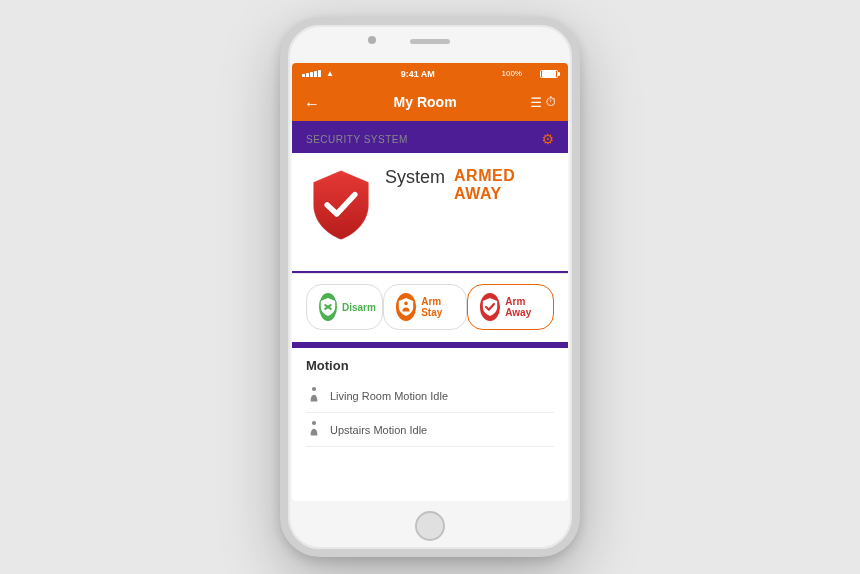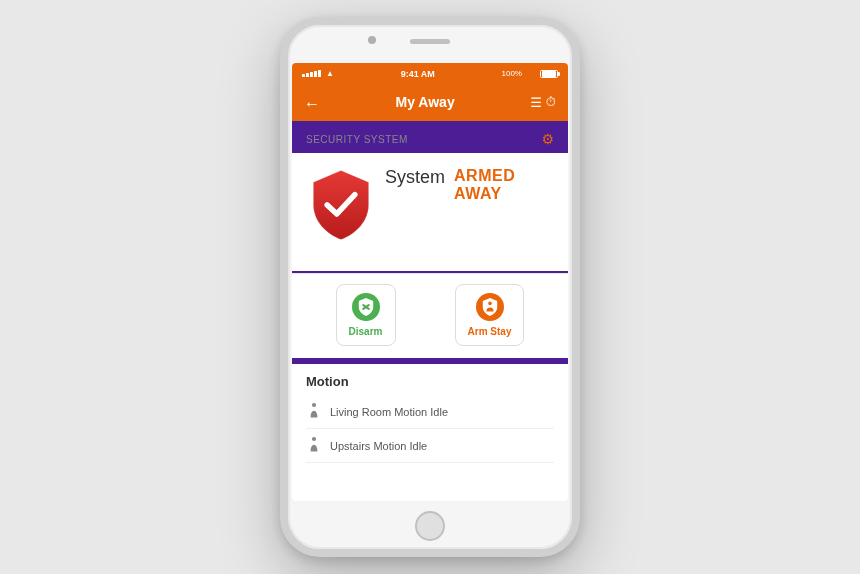--- a/index.html
+++ b/index.html
@@ -260,25 +260,24 @@
       background: white;
       margin-top: 2px;
       padding: 10px 14px 12px;
       display: flex;
       justify-content: space-around;
       border-top: 1px solid #e8e8e8;
     }
 
     .action-btn {
       display: flex;
-      flex-direction: column;
       align-items: center;
       gap: 5px;
       border: 1.5px solid #ddd;
-      border-radius: 8px;
+      border-radius: 16px;
       padding: 8px 12px;
       background: white;
       cursor: pointer;
       min-width: 60px;
     }
 
     .action-btn.active-away {
       border-color: #e8650a;
     }
 
@@ -368,21 +367,21 @@
         <div class="status-right">
           <span>100%</span>
           <div class="battery-bar">
             <div class="battery-fill"></div>
           </div>
         </div>
       </div>
 
       <div class="nav-bar">
         <span class="nav-back">←</span>
-        <span class="nav-title">My Away</span>
+        <span class="nav-title">My Room</span>
         <div class="nav-menu">
           <span class="nav-icon">☰</span>
           <span class="nav-icon">⏱</span>
         </div>
       </div>
 
       <div class="main-content">
 
         <div class="section-header">
           <span class="section-title">SECURITY SYSTEM</span>
@@ -426,20 +425,29 @@
               <svg width="18" height="20" viewBox="0 0 100 110" xmlns="http://www.w3.org/2000/svg">
                 <path d="M50 5 L90 22 L90 55 C90 78 72 97 50 105 C28 97 10 78 10 55 L10 22 Z" fill="white"></path>
 
                 <circle cx="50" cy="35" r="10" fill="#e8650a"></circle>
                 <path d="M30 80 Q30 58 50 58 Q70 58 70 80" fill="#e8650a"></path>
               </svg>
             </div>
             <span class="action-btn-label">Arm Stay</span>
           </div>
 
+          <div class="action-btn btn-away active-away">
+            <div class="action-btn-icon">
+              <svg width="18" height="20" viewBox="0 0 100 110" xmlns="http://www.w3.org/2000/svg">
+                <path d="M50 5 L90 22 L90 55 C90 78 72 97 50 105 C28 97 10 78 10 55 L10 22 Z" fill="white"></path>
+                <polyline points="28,55 44,70 72,38" fill="none" stroke="#d32f2f" stroke-width="12" stroke-linecap="round" stroke-linejoin="round"></polyline>
+              </svg>
+            </div>
+            <span class="action-btn-label">Arm Away</span>
+          </div>
 
         </div>
 
         <div class="sensors-section">
           <div class="sensors-title">Motion</div>
 
           <div class="sensor-item">
             <span class="sensor-icon">
               
               <svg width="10" height="16" viewBox="0 0 24 36" fill="#888">

